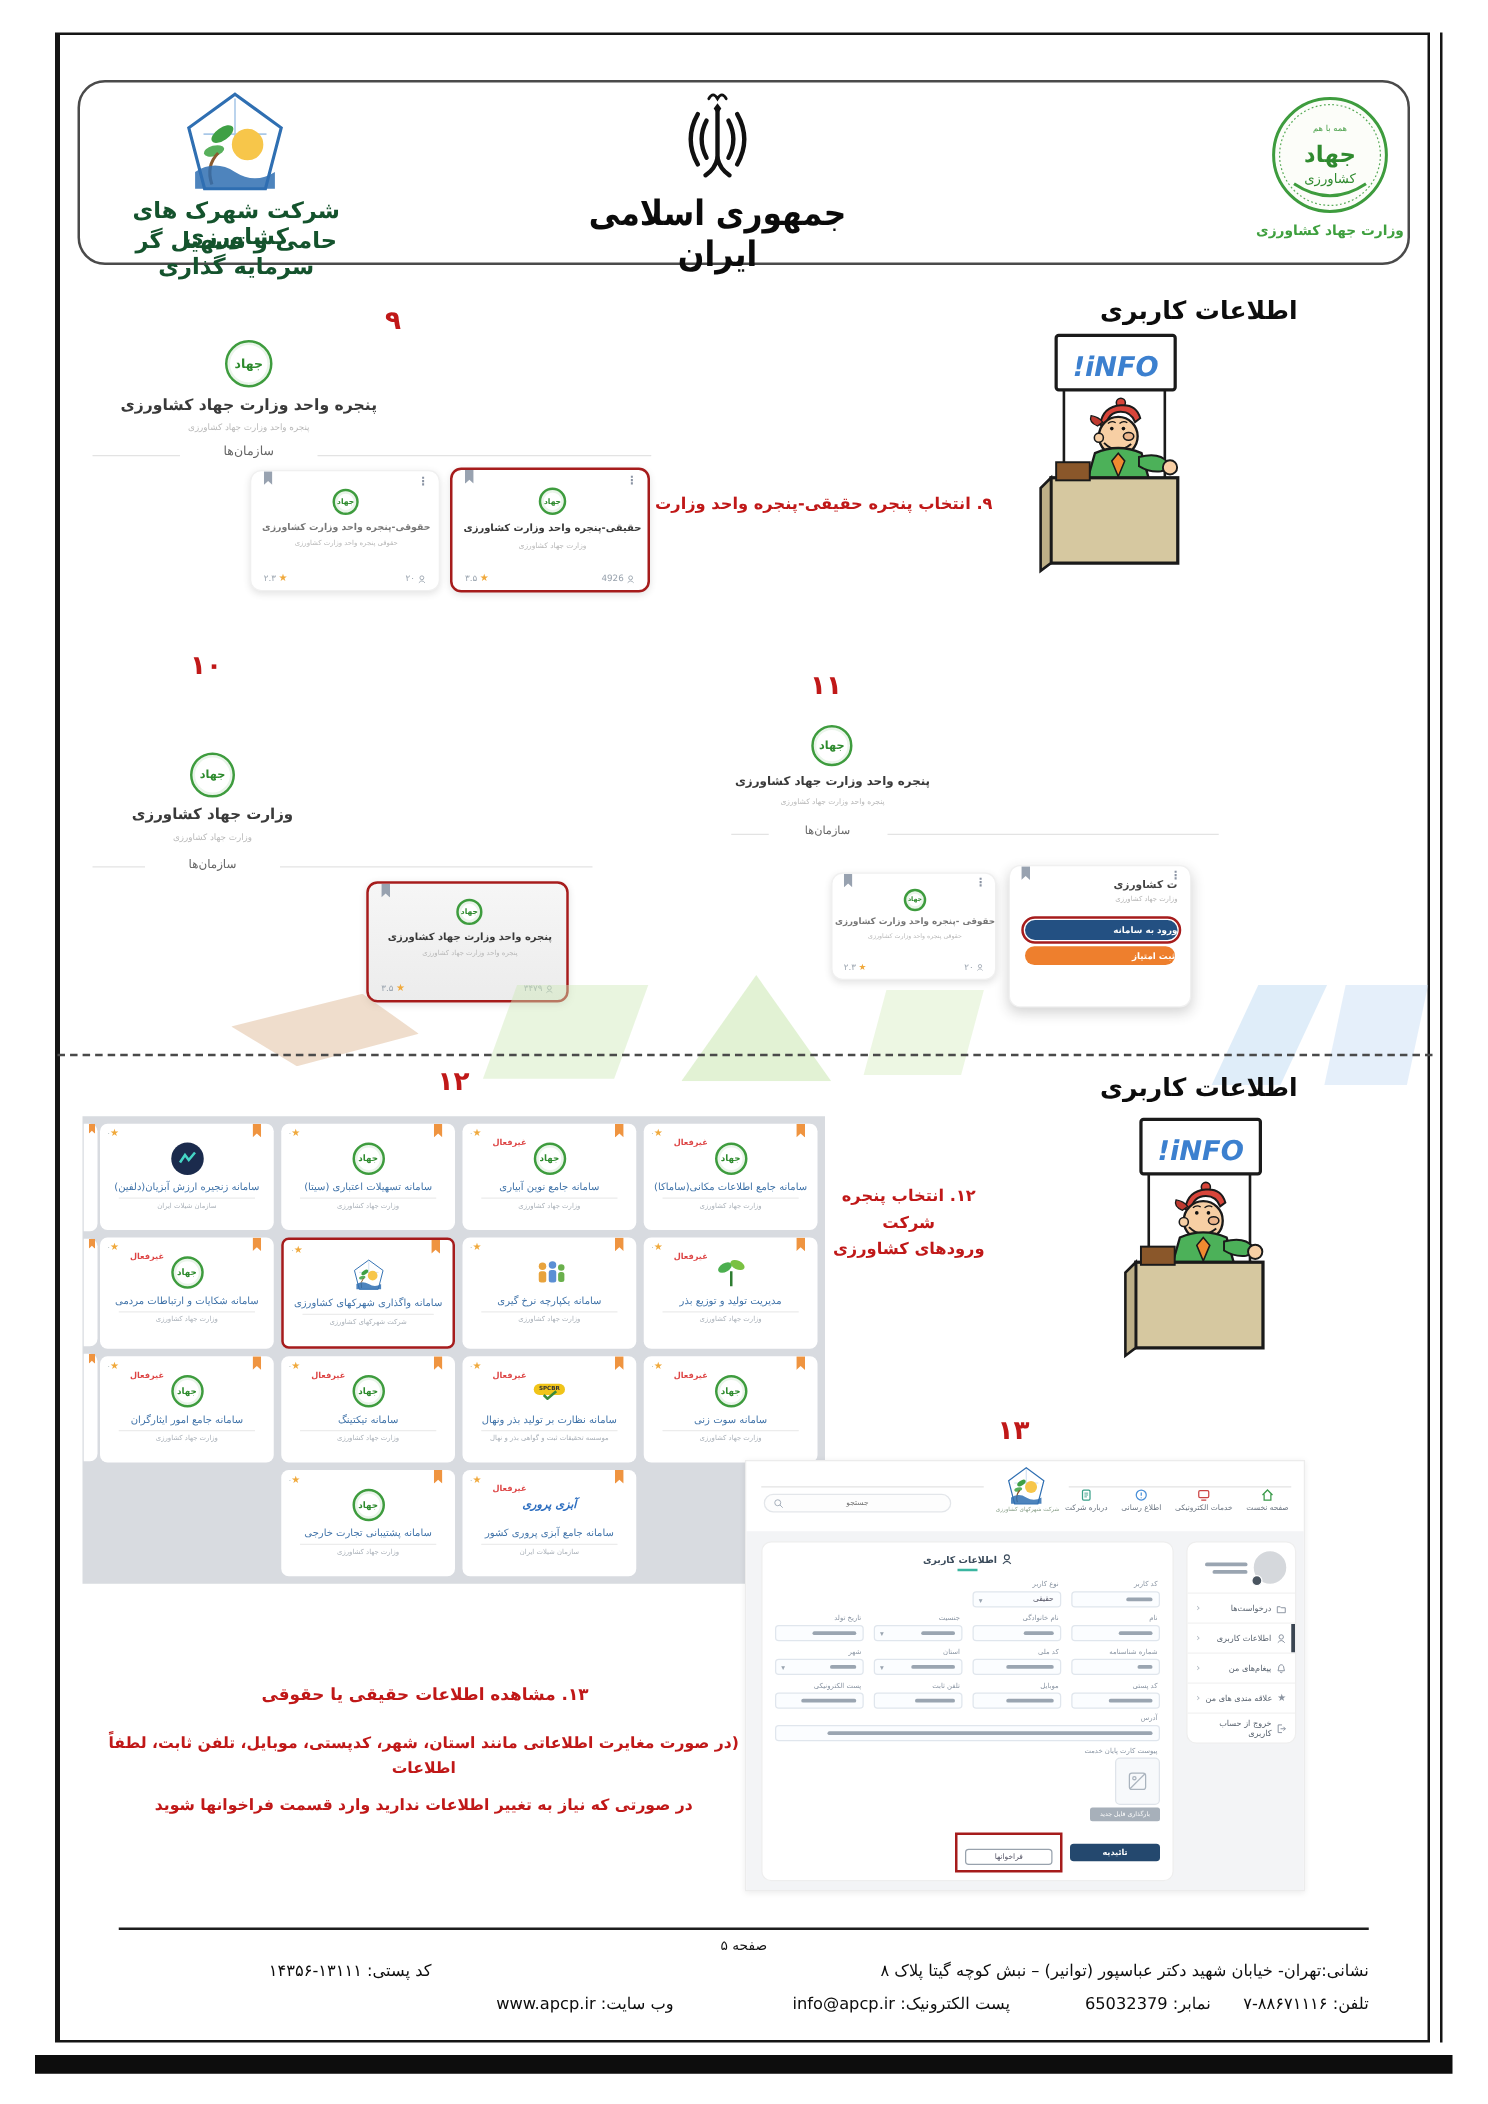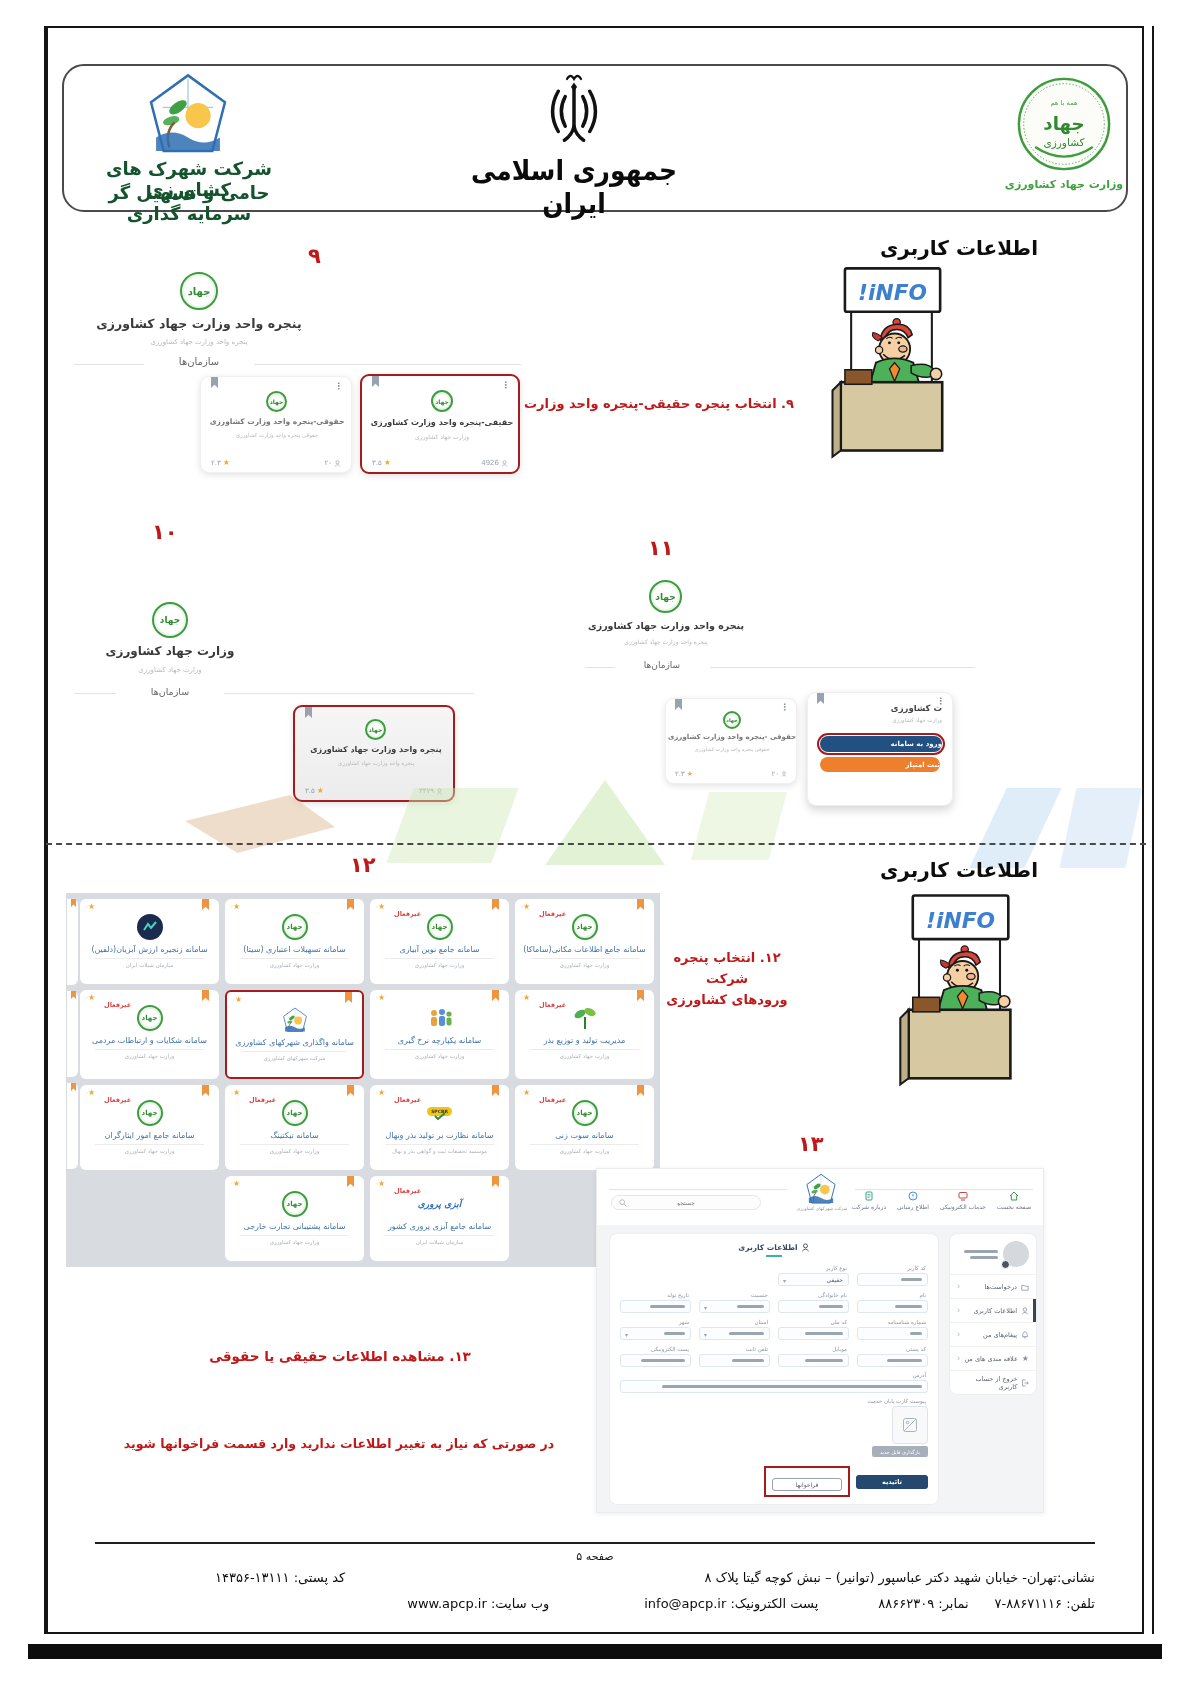--- a/index.html
+++ b/index.html
@@ -734,29 +734,30 @@
           <span class="redbox" style="padding:4px 6px">
             <button class="btn-ghost">فراخوانها</button>
           </span>
         </div>
       </div>
     </div>
   </div>
 
   <div class="abs redcap" style="left:84px;top:1346px;width:512px;font-size:13.5px">۱۳. مشاهده اطلاعات حقیقی یا حقوقی</div>
   <div class="abs redcap" style="left:78px;top:1384px;width:522px;font-size:12.5px">
+    <div>(در صورت مغایرت اطلاعاتی مانند استان، شهر، کدپستی، موبایل، تلفن ثابت، لطفاً اطلاعات</div>
   </div>
   <div class="abs redcap" style="left:78px;top:1434px;width:522px;font-size:12.5px">در صورتی که نیاز به تغییر اطلاعات ندارید وارد قسمت فراخوانها شوید</div>
 
   <div class="abs f-rule"></div>
   <div class="abs f-page">صفحه ۵</div>
   <div class="abs f1">
     <span>نشانی:تهران- خیابان شهید دکتر عباسپور (توانیر) – نبش کوچه گیتا پلاک ۸</span>
     <span><span>کد پستی:</span> <span class="ltr">۱۴۳۵۶-۱۳۱۱۱</span></span>
   </div>
   <div class="abs f2">
     <span class="m1"><span>تلفن:</span> <span class="ltr">۷-۸۸۶۷۱۱۱۶</span></span>
-    <span class="m2"><span>نمابر:</span> <span>۸۸۶۶۲۳۰۹</span></span>
+    <span class="m2"><span>نمابر:</span> <span>65032379</span></span>
     <span class="m3"><span>پست الکترونیک:</span> <span class="ltr">info@apcp.ir</span></span>
     <span><span>وب سایت:</span> <span class="ltr">www.apcp.ir</span></span>
   </div>
 
 </div>
 
 </body></html>

